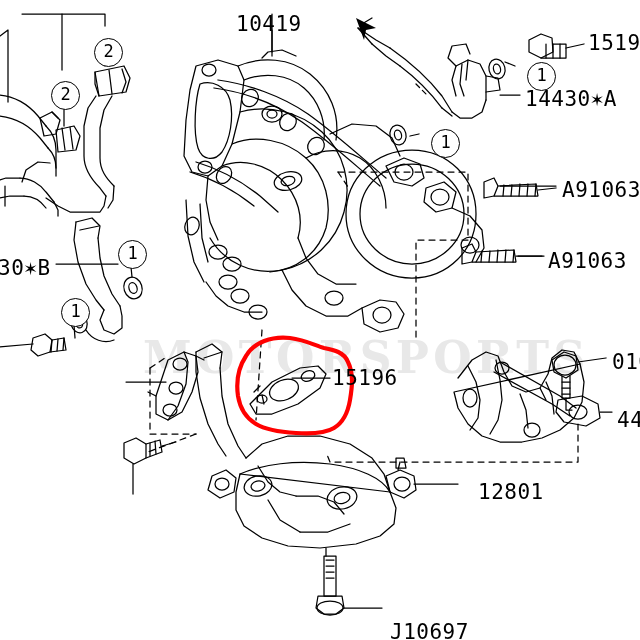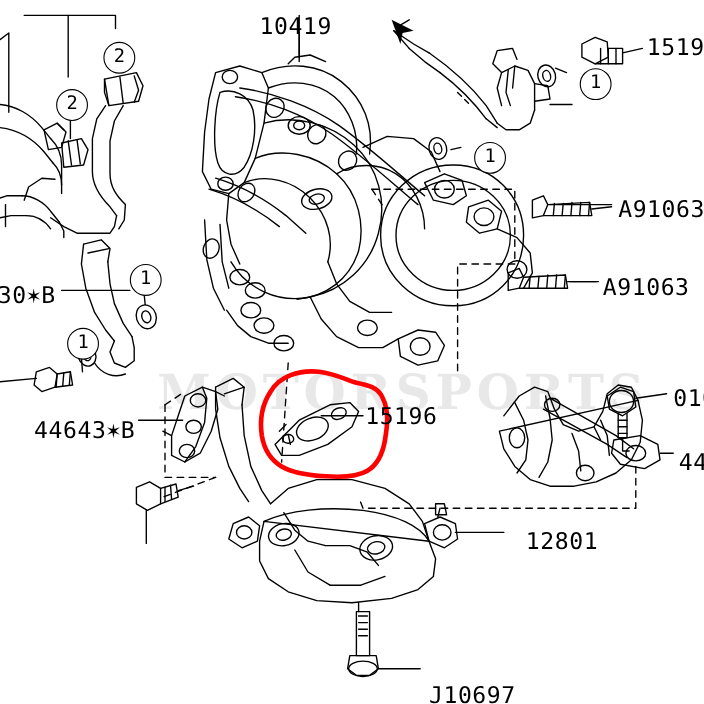--- a/index.html
+++ b/index.html
@@ -364,24 +364,24 @@
       <path d="M246 356 C254 342 272 336 290 338 C306 340 316 346 324 348
                C334 350 344 352 348 362 C354 374 352 388 350 400
                C348 412 344 422 334 428 C324 434 310 434 296 433
                C280 432 266 430 256 424 C246 418 240 408 238 396
                C236 382 238 368 246 356 Z" fill="none" stroke="#ff0000" stroke-width="4.2" stroke-linejoin="round"></path>
     </g>
   </svg>
 
   <div class="lbl" style="left:236px;top:14px;">10419</div>
   <div class="lbl" style="left:588px;top:33px;">15194</div>
+  <div class="lbl" style="left:525px;top:89px;">14430✶A</div>
   <div class="lbl" style="left:562px;top:180px;">A91063</div>
   <div class="lbl" style="left:548px;top:251px;">A91063</div>
   <div class="lbl" style="left:-2px;top:258px;">30✶B</div>
-  <div class="lbl" style="left:31px;top:381px;">44643✶B</div>
   <div class="lbl" style="left:332px;top:368px;">15196</div>
   <div class="lbl" style="left:612px;top:352px;">0104</div>
   <div class="lbl" style="left:617px;top:410px;">44</div>
   <div class="lbl" style="left:478px;top:482px;">12801</div>
   <div class="lbl" style="left:390px;top:622px;">J10697</div>
 
   <div class="cal" style="left:94px;top:38px;">2</div>
   <div class="cal" style="left:51px;top:81px;">2</div>
   <div class="cal" style="left:118px;top:240px;">1</div>
   <div class="cal" style="left:61px;top:298px;">1</div>

